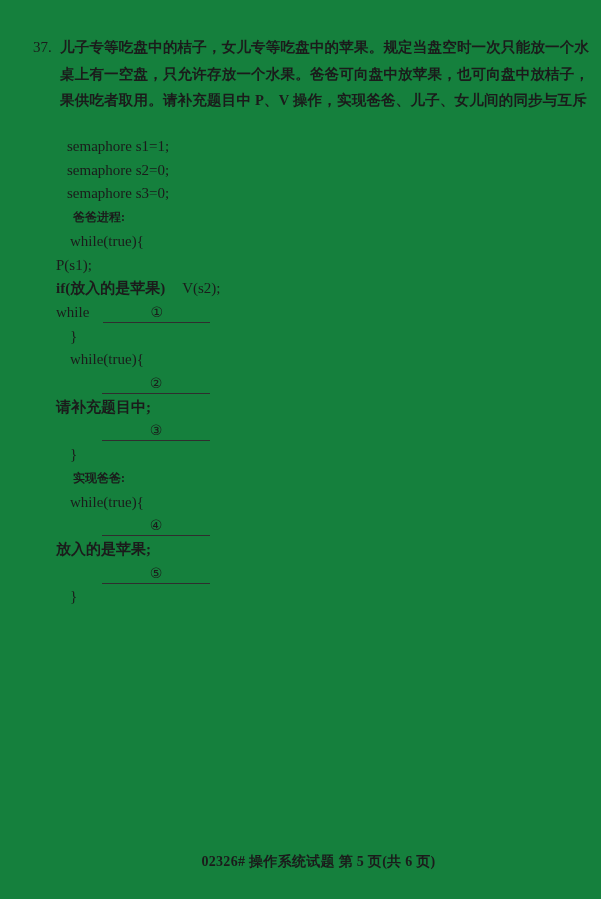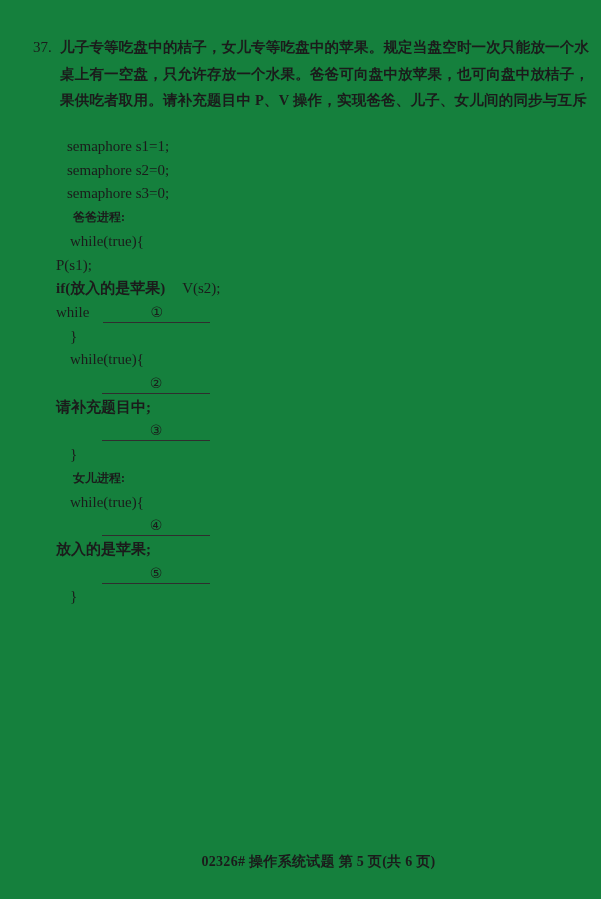--- a/index.html
+++ b/index.html
@@ -64,21 +64,21 @@
     <div class="cl id"><span class="cjk">if(放入的是苹果)</span><span class="vgap">V(s2);</span></div>
     <div class="cl id"><span>while</span><span class="blank else-blank"><span class="bnum">①</span></span></div>
     <div class="cl ic">}</div>
 
     <div class="cl ic">while(true){</div>
     <div class="cl iblank"><span class="blank"><span class="bnum">②</span></span></div>
     <div class="cl id cjk">请补充题目中;</div>
     <div class="cl iblank"><span class="blank"><span class="bnum">③</span></span></div>
     <div class="cl ic">}</div>
 
-    <div class="cl ib">女儿进程:</div>
+    <div class="cl ib">实现爸爸:</div>
     <div class="cl ic">while(true){</div>
     <div class="cl iblank"><span class="blank"><span class="bnum">④</span></span></div>
     <div class="cl id cjk">放入的是苹果;</div>
     <div class="cl iblank"><span class="blank"><span class="bnum">⑤</span></span></div>
     <div class="cl ic">}</div>
   </div>
 
   <div class="footer">02326# 操作系统试题 第 5 页(共 6 页)</div>
 
 </div>

